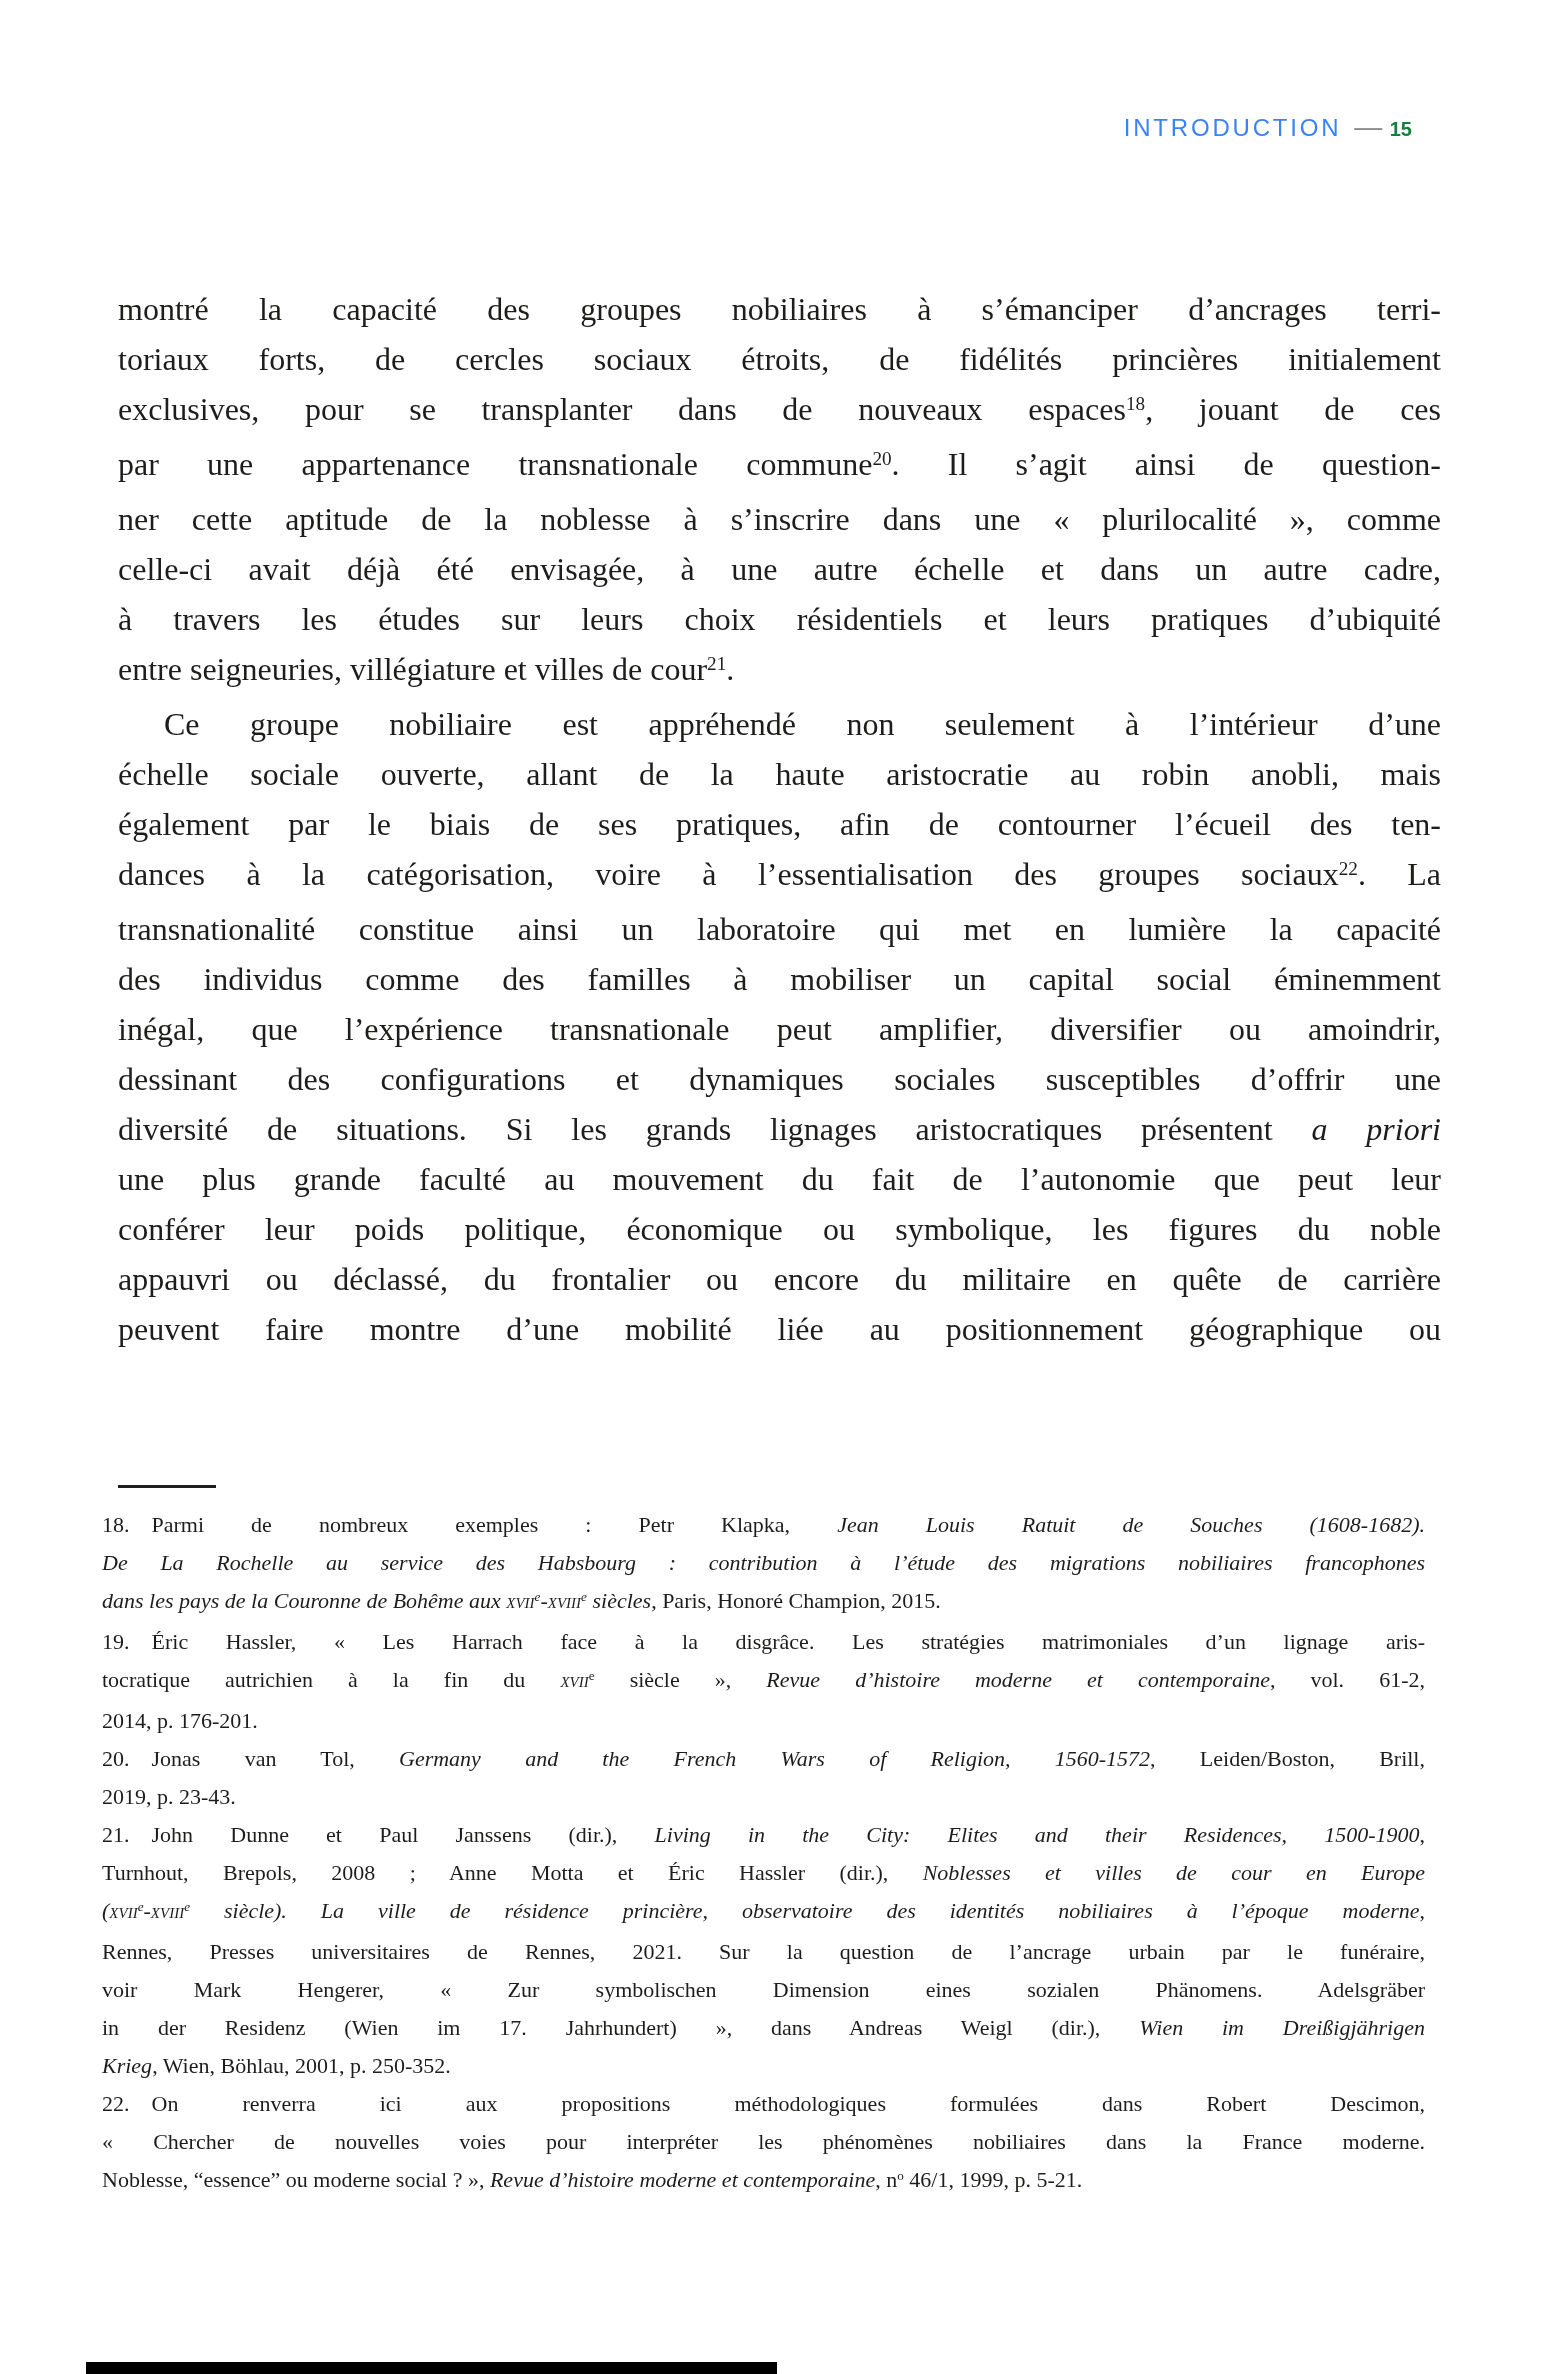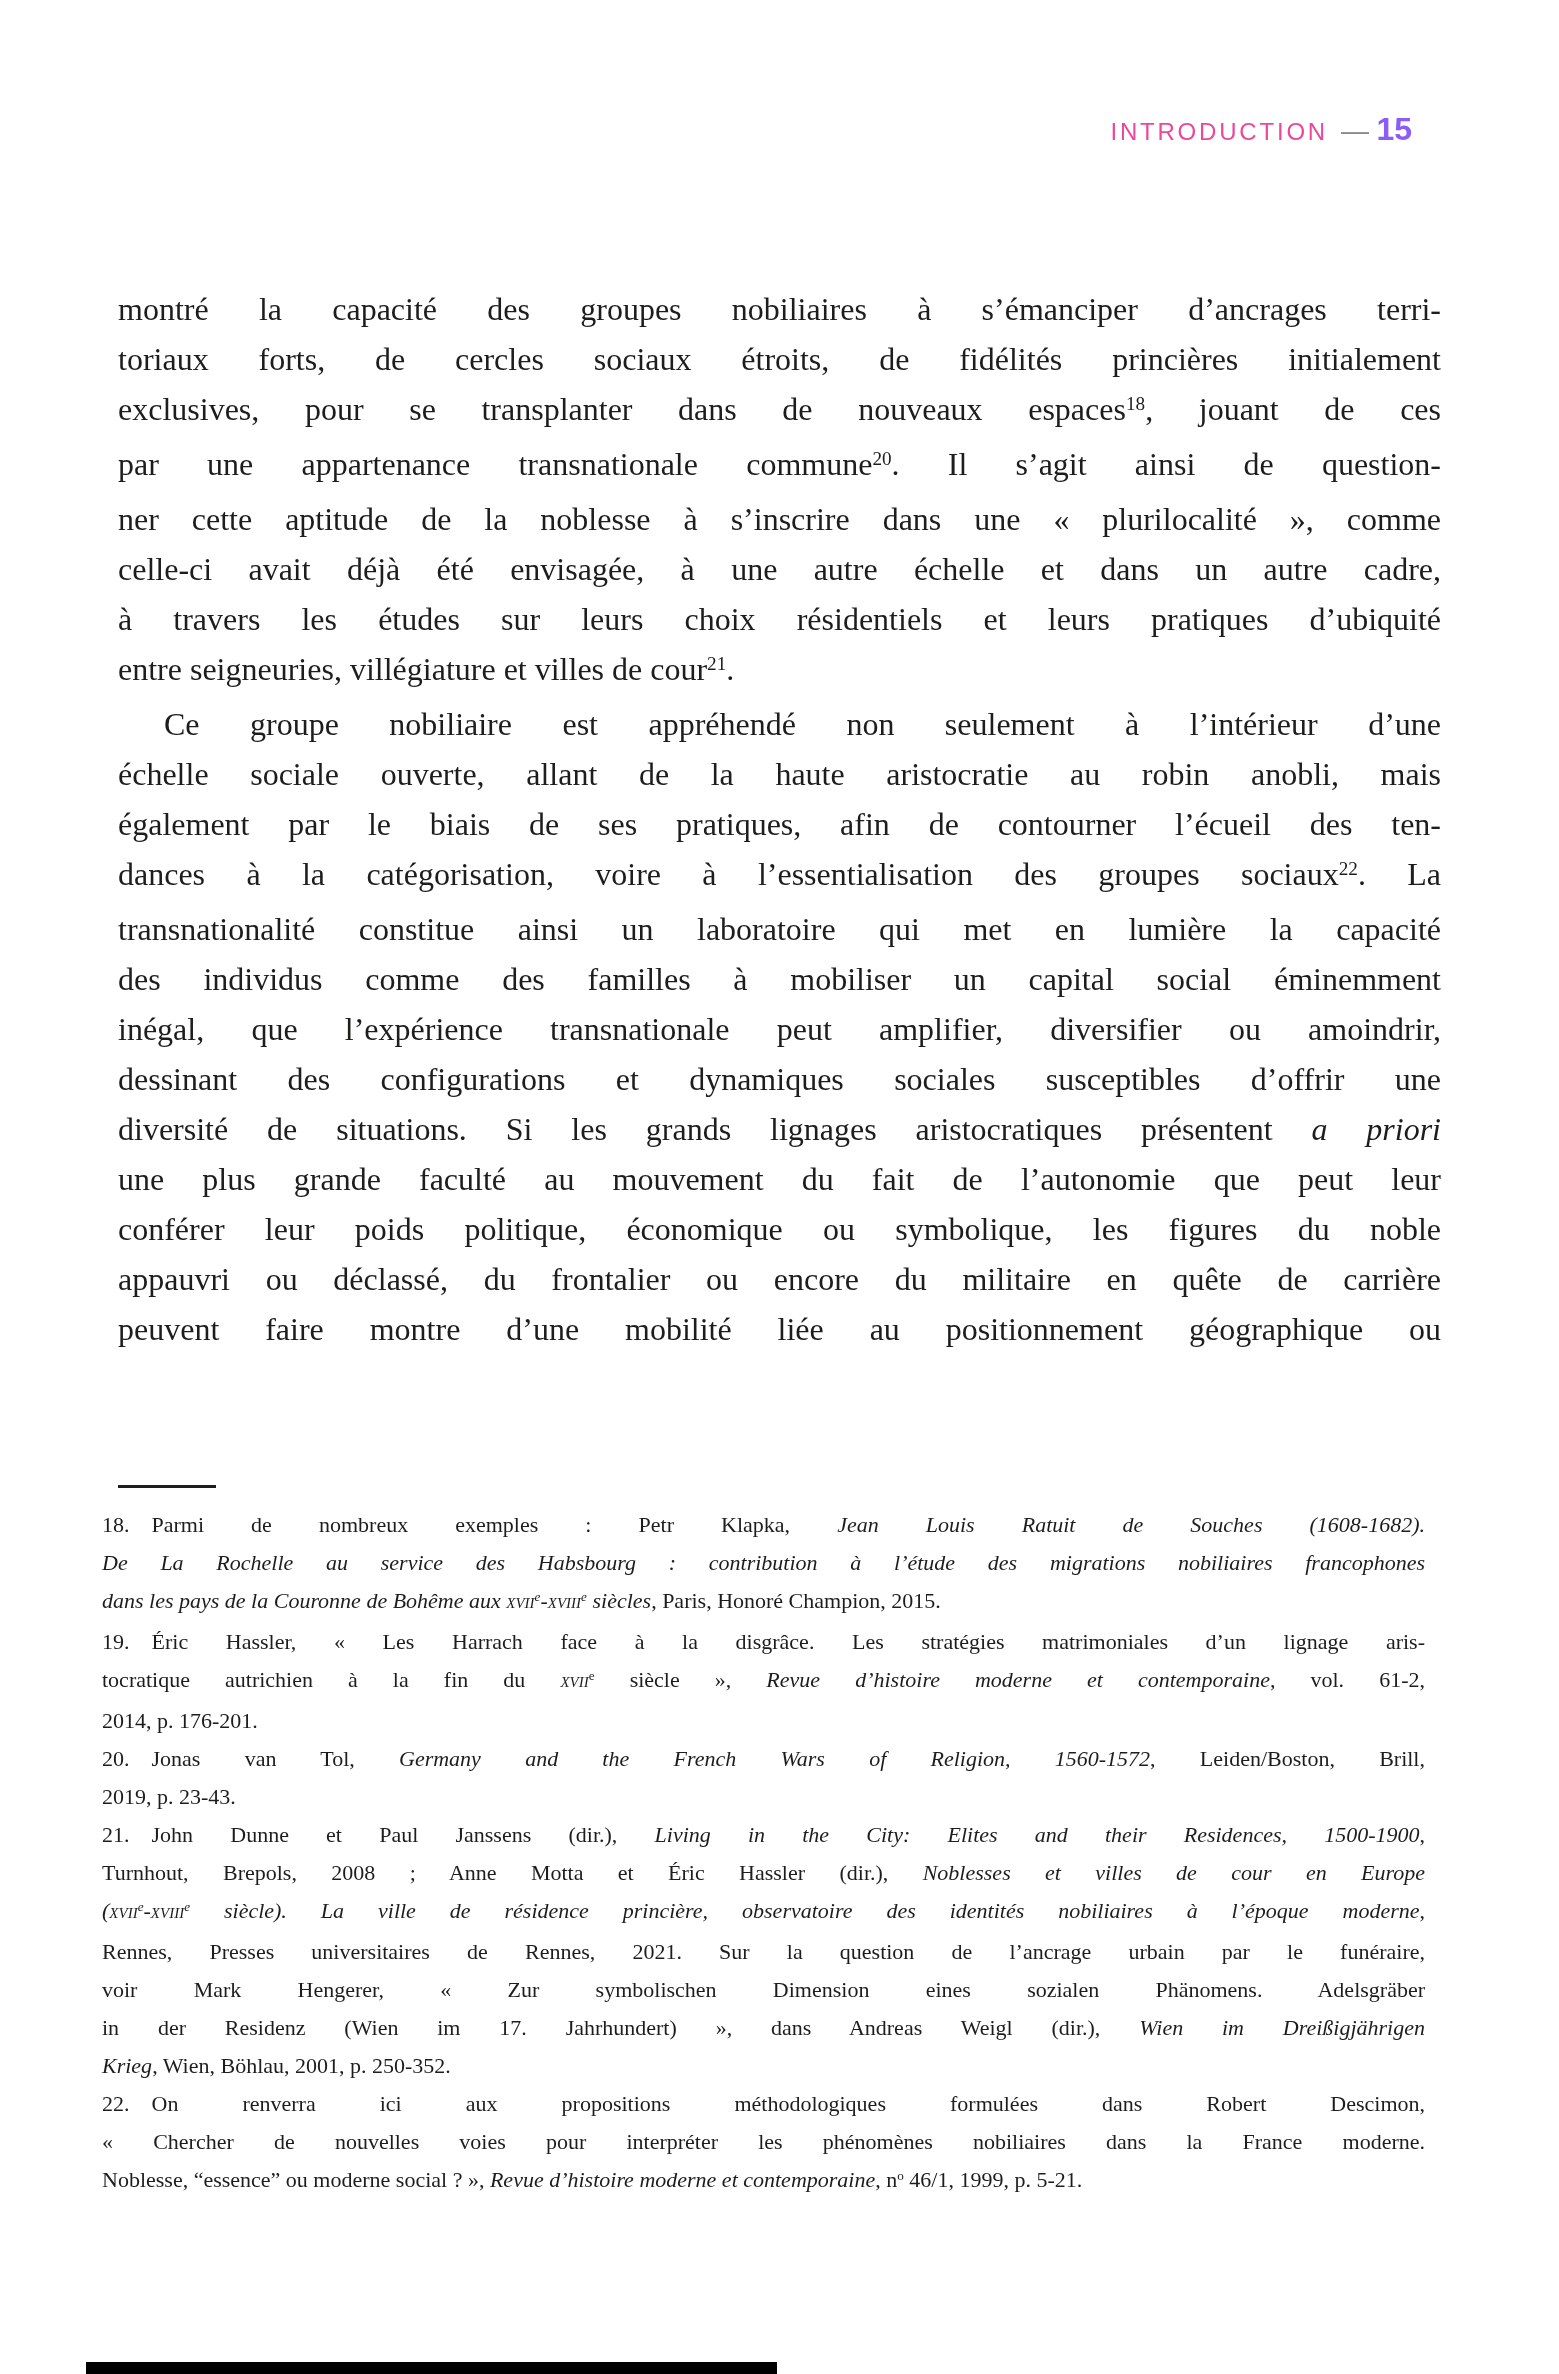--- a/index.html
+++ b/index.html
@@ -10,23 +10,23 @@
     color:#1d1d1b;
     font-family:"Liberation Serif",serif;
     overflow:hidden;
   }
   
   .running-head{
     position:absolute;top:111px;right:147px;
     white-space:nowrap;
     font-family:"Liberation Sans",sans-serif;
   }
-  .rh-label{font-size:24px;letter-spacing:2.8px;color:#ec4899;vertical-align:baseline;}
+  .rh-label{font-size:24px;letter-spacing:2.8px;color:#3b82f6;vertical-align:baseline;}
   .rh-sep{font-size:28px;color:#8a8a8a;margin:0 7.4px 0 13px;vertical-align:baseline;}
-  .rh-num{font-size:32px;color:#8b5cf6;font-weight:600;vertical-align:baseline;text-align:center;}
+  .rh-num{font-size:20px;color:#15803d;font-weight:600;vertical-align:baseline;text-align:center;}
   
   .body-block{
     position:absolute;left:118px;top:284px;width:1323px;
     font-size:32px;line-height:50px;
     hyphens:none;
   }
   
   .fn-rule{
     position:absolute;left:118px;top:1485px;
     width:98px;height:2.8px;background:#1d1d1b;

